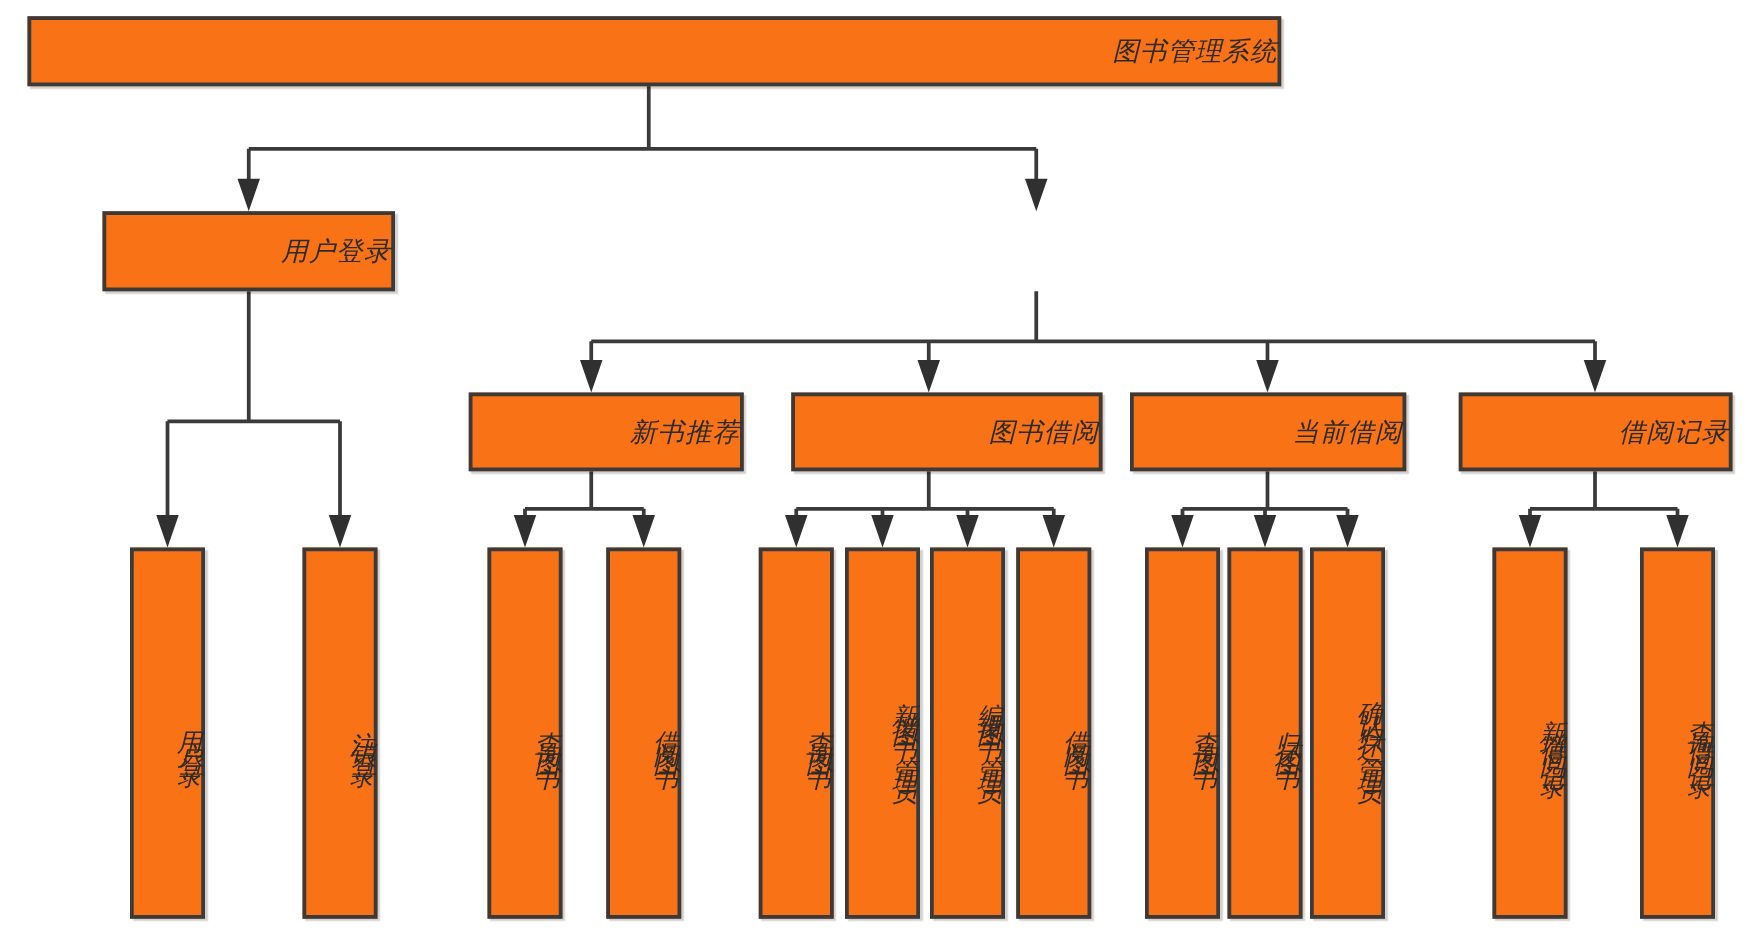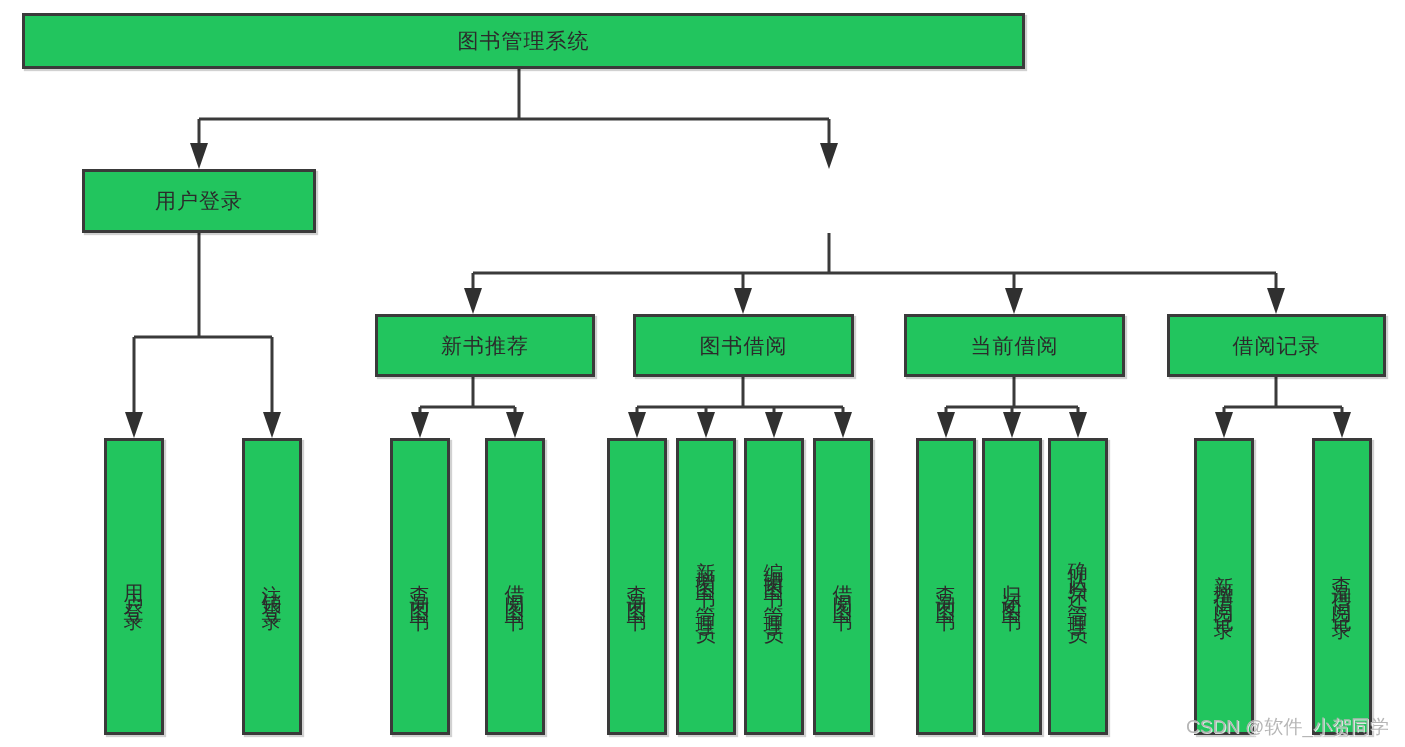--- a/index.html
+++ b/index.html
@@ -14,28 +14,29 @@
   body{font-family:"Liberation Sans","DejaVu Sans",sans-serif;}
   .canvas{
     position:relative;
     width:1405px;height:747px;
     background:var(--bg);
     overflow:hidden;
   }
   svg.wires{position:absolute;left:0;top:0;z-index:1;}
   .node{
     position:absolute;
-    background:#22c55e;
+    background:#f97316;
     border:3px solid var(--border);
     box-shadow:2px 2px 1px rgba(0,0,0,0.18);
-    display:flex;align-items:center;justify-content:center;
+    display:flex;align-items:center;justify-content:flex-end;
     color:var(--text);
     font-size:21px;
     letter-spacing:1px;
     z-index:2;
+    font-style:italic;
   }
   .leaf{z-index:2;}
   .vtext{
     writing-mode:vertical-rl;
     text-orientation:mixed;
     letter-spacing:9px;
     font-size:20px;
     line-height:1;
     color:var(--text);
     white-space:nowrap;
@@ -99,21 +100,21 @@
     <span>图书管理系统</span>
   </div>
 
   <div class="node" style="left:82px;top:169px;width:234px;height:64px;">
     <span>用户登录</span>
   </div>
 
   <div class="node" style="left:363px;top:314px;width:220px;height:63px;margin-left:12px;">
     <span>新书推荐</span>
   </div>
-  <div class="node" style="left:633px;top:314px;width:221px;height:63px;">
+  <div class="node" style="left:633px;top:314px;width:249px;height:63px;">
     <span>图书借阅</span>
   </div>
   <div class="node" style="left:1167px;top:314px;width:219px;height:63px;">
     <span>借阅记录</span>
   </div>
   <div class="node" style="left:904px;top:314px;width:221px;height:63px;">
     <span>当前借阅</span>
   </div>
 
   <div class="node leaf" style="left:104px;top:438px;width:60px;height:297px;">
@@ -153,15 +154,14 @@
     <span class="vtext">确认归还（管理员）</span>
   </div>
 
   <div class="node leaf" style="left:1194px;top:438px;width:60px;height:297px;">
     <span class="vtext">新增借阅记录</span>
   </div>
   <div class="node leaf" style="left:1312px;top:438px;width:60px;height:297px;">
     <span class="vtext">查询借阅记录</span>
   </div>
 
-  <div class="watermark">CSDN @软件_小贺同学</div>
 
 </div>
 
 </body></html>

